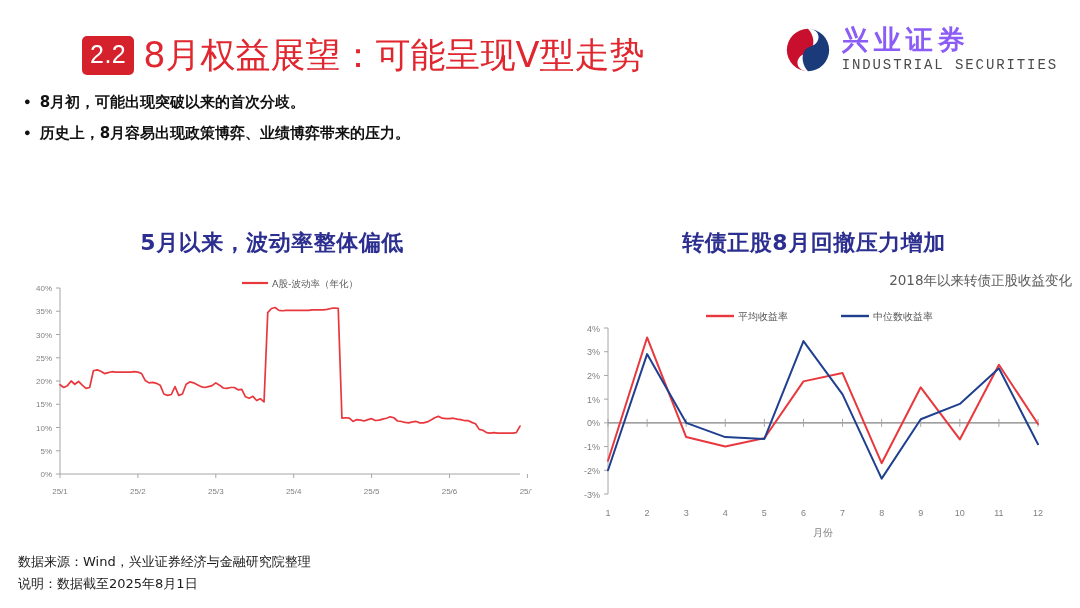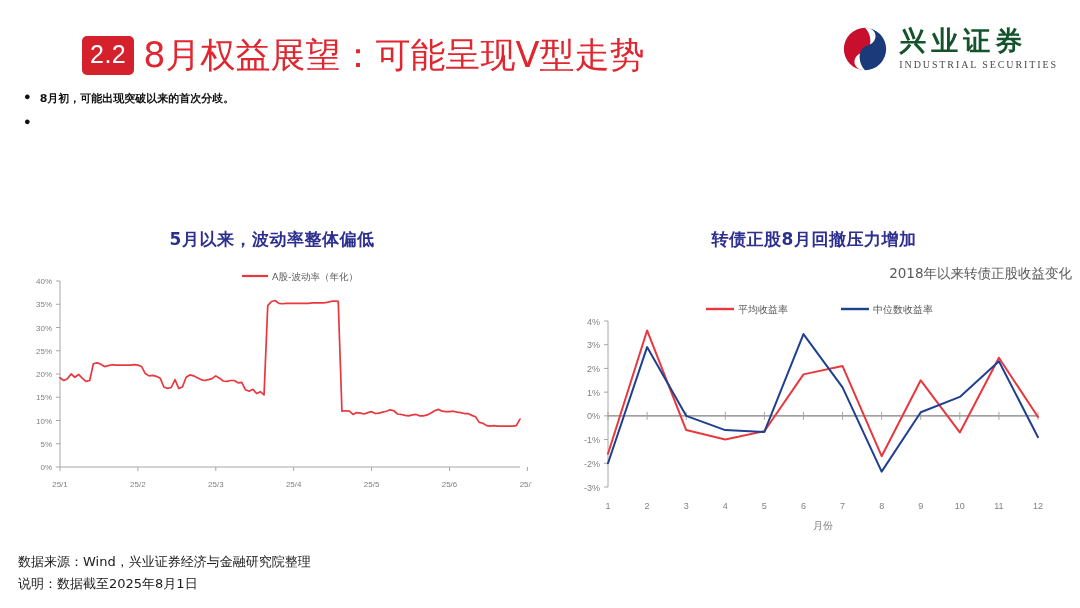--- a/index.html
+++ b/index.html
@@ -22,43 +22,43 @@
     color:#e0262f;font-size:35px;line-height:1;
     font-family:"DejaVu Sans","Liberation Sans",sans-serif;
     white-space:nowrap;
   }
 
   
   .logo{position:absolute;right:22px;top:26px;display:flex;align-items:center;gap:11px;}
   .logo-mark{width:46px;height:46px;flex:0 0 auto;}
   .logo-words{display:flex;flex-direction:column;align-items:flex-start;}
   .logo-cn{
-    font-size:27px;color:#14532d;letter-spacing:5px;line-height:1.05;
+    font-size:27px;color:#8b5cf6;letter-spacing:5px;line-height:1.05;
     font-family:"DejaVu Sans","Liberation Sans",sans-serif;font-weight:bold;
   }
   .logo-en{
-    font-size:10px;color:#4a4a4a;letter-spacing:1.9px;line-height:1.3;
-    margin-top:2px;font-family:Liberation Serif, serif;
+    font-size:14px;color:#4a4a4a;letter-spacing:1.9px;line-height:1.3;
+    margin-top:2px;font-family:Liberation Mono, monospace;
   }
 
   
   .bullets{position:absolute;left:24px;top:92px;width:900px;}
   .bullet{display:flex;align-items:baseline;gap:9px;margin-bottom:11px;}
   .bullet .dot{font-size:11px;line-height:1;color:#111;position:relative;top:-2px;}
   .bullet .txt{
-    font-size:11px;color:#111;line-height:1.35;
+    font-size:15px;color:#111;line-height:1.35;
     font-family:"DejaVu Sans","Liberation Sans",sans-serif;font-weight:bold;
   }
 
   
   .panel{position:absolute;top:228px;}
   .panel-left{left:12px;width:520px;}
   .panel-right{left:556px;width:516px;}
   .chart-title{
-    text-align:center;font-size:17px;color:#2c2f8f;font-weight:bold;
+    text-align:center;font-size:22px;color:#2c2f8f;font-weight:bold;
     font-family:"DejaVu Sans","Liberation Sans",sans-serif;letter-spacing:.5px;
   }
   .chart-subtitle{
     text-align:right;font-size:13.5px;color:#595959;margin-top:14px;
     font-family:"DejaVu Sans","Liberation Sans",sans-serif;
   }
   .chart-box{margin-top:8px;}
   svg{display:block;}
   .axis-line{stroke:#a6a6a6;stroke-width:1;}
   .tick{stroke:#a6a6a6;stroke-width:1;}
@@ -102,20 +102,21 @@
     </div>
   </div>
 
   <div class="bullets">
     <div class="bullet">
       <span class="dot">●</span>
       <span class="txt">8月初，可能出现突破以来的首次分歧。</span>
     </div>
     <div class="bullet">
       <span class="dot">●</span>
+      <span class="txt">历史上，8月容易出现政策博弈、业绩博弈带来的压力。</span>
     </div>
   </div>
 
   <div class="panel panel-left">
     <div class="chart-title">5月以来，波动率整体偏低</div>
     <div class="chart-box">
       <svg id="svg-left" width="520" height="250" viewBox="0 0 520 250">
           <line x1="44" y1="208" x2="48" y2="208" class="tick"></line>
           <text x="40" y="211" text-anchor="end" class="ticklabel">0%</text>
           <line x1="44" y1="184.75" x2="48" y2="184.75" class="tick"></line>

